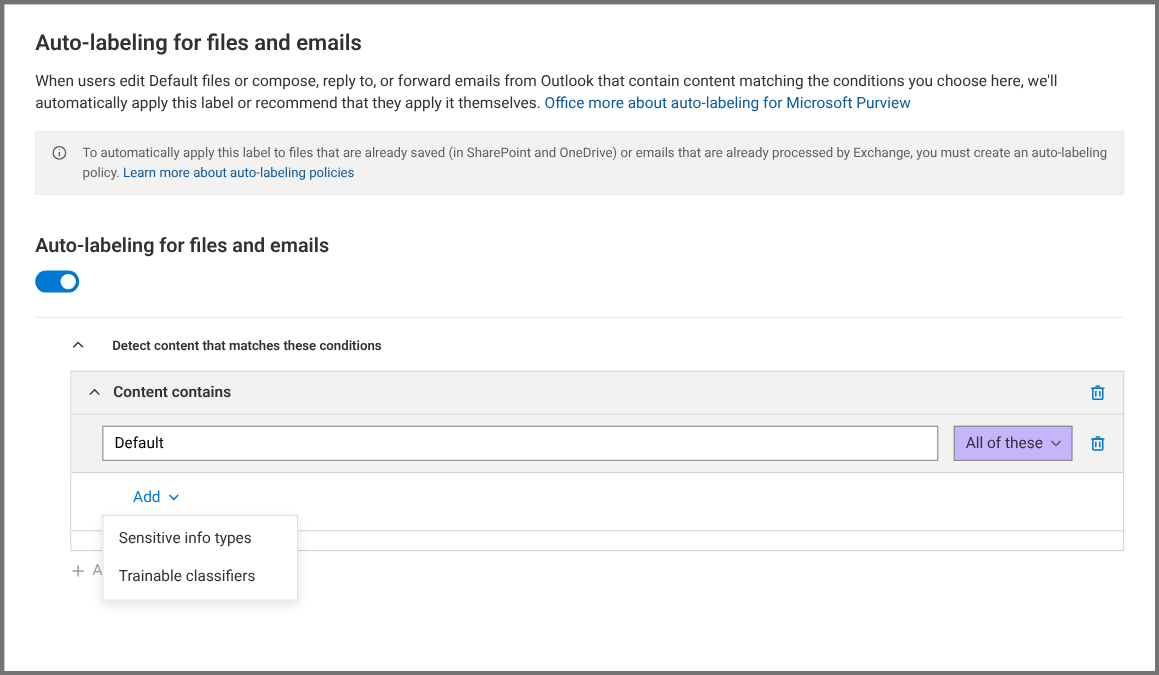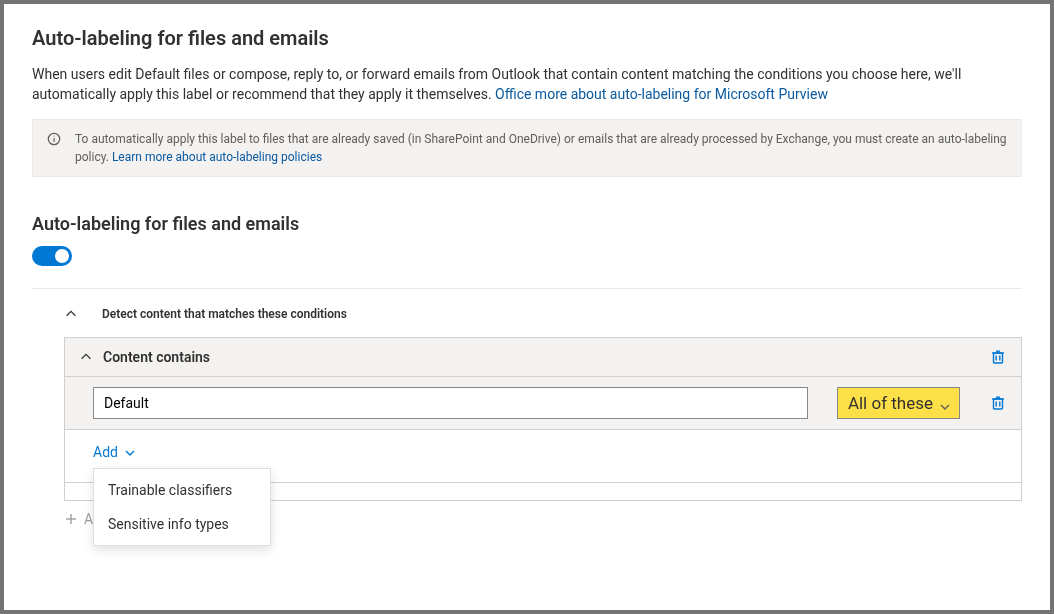--- a/index.html
+++ b/index.html
@@ -120,57 +120,58 @@
     height: 18px;
     color: #0078d4;
     cursor: pointer;
   }
   .filter-row {
     background: #f3f2f1;
     border-bottom: 1px solid #d2d0ce;
     display: flex;
     align-items: center;
     padding: 10px 14px 10px 28px;
-    gap: 29px;
+    gap: 14px;
   }
   .name-input {
     flex: 1 1 auto;
     height: 32px;
     border: 1px solid #8a8886;
     background: #fff;
     padding: 0 10px;
     font-size: 14px;
     font-family: inherit;
   }
   .dropdown {
     height: 32px;
     min-width: 104px;
     border: 1px solid #8a8886;
-    background: #fde047;
+    background: #c4b5fd;
     display: flex;
     align-items: center;
     justify-content: space-between;
     padding: 0 8px 0 10px;
-    font-size: 17px;
+    font-size: 14px;
     gap: 6px;
     cursor: pointer;
   }
   .dropdown .dd-chev { width: 12px; height: 12px; color: #605e5c; }
   .panel-body {
     padding: 14px 14px 22px 28px;
     background: #fff;
     position: relative;
   }
   .add-link {
     color: #0078d4;
     font-size: 14px;
     display: inline-flex;
     align-items: center;
     gap: 6px;
     cursor: pointer;
+    margin-left: 28px;
   }
   .add-link .dd-chev { width: 12px; height: 12px; }
   .menu {
     position: absolute;
     top: 38px;
     left: 28px;
     background: #fff;
     border: 1px solid #e1dfdd;
     box-shadow: 0 4px 10px rgba(0,0,0,0.12);
     min-width: 178px;
@@ -286,22 +287,22 @@
       <div class="panel-body">
         <span class="add-link">
           <span>Add</span>
           <span class="dd-chev">
             <svg viewBox="0 0 12 12">
                 <polyline points="2,4 6,8 10,4"></polyline>
               </svg>
           </span>
         </span>
         <div class="menu">
+          <div class="menu-item">Sensitive info types</div>
           <div class="menu-item">Trainable classifiers</div>
-          <div class="menu-item">Sensitive info types</div>
         </div>
       </div>
 
       <div class="panel-footer"></div>
     </div>
 
     <div class="add-condition">
       <span class="plus">
         <svg viewBox="0 0 14 14">
             <line x1="7" y1="2" x2="7" y2="12"></line>

